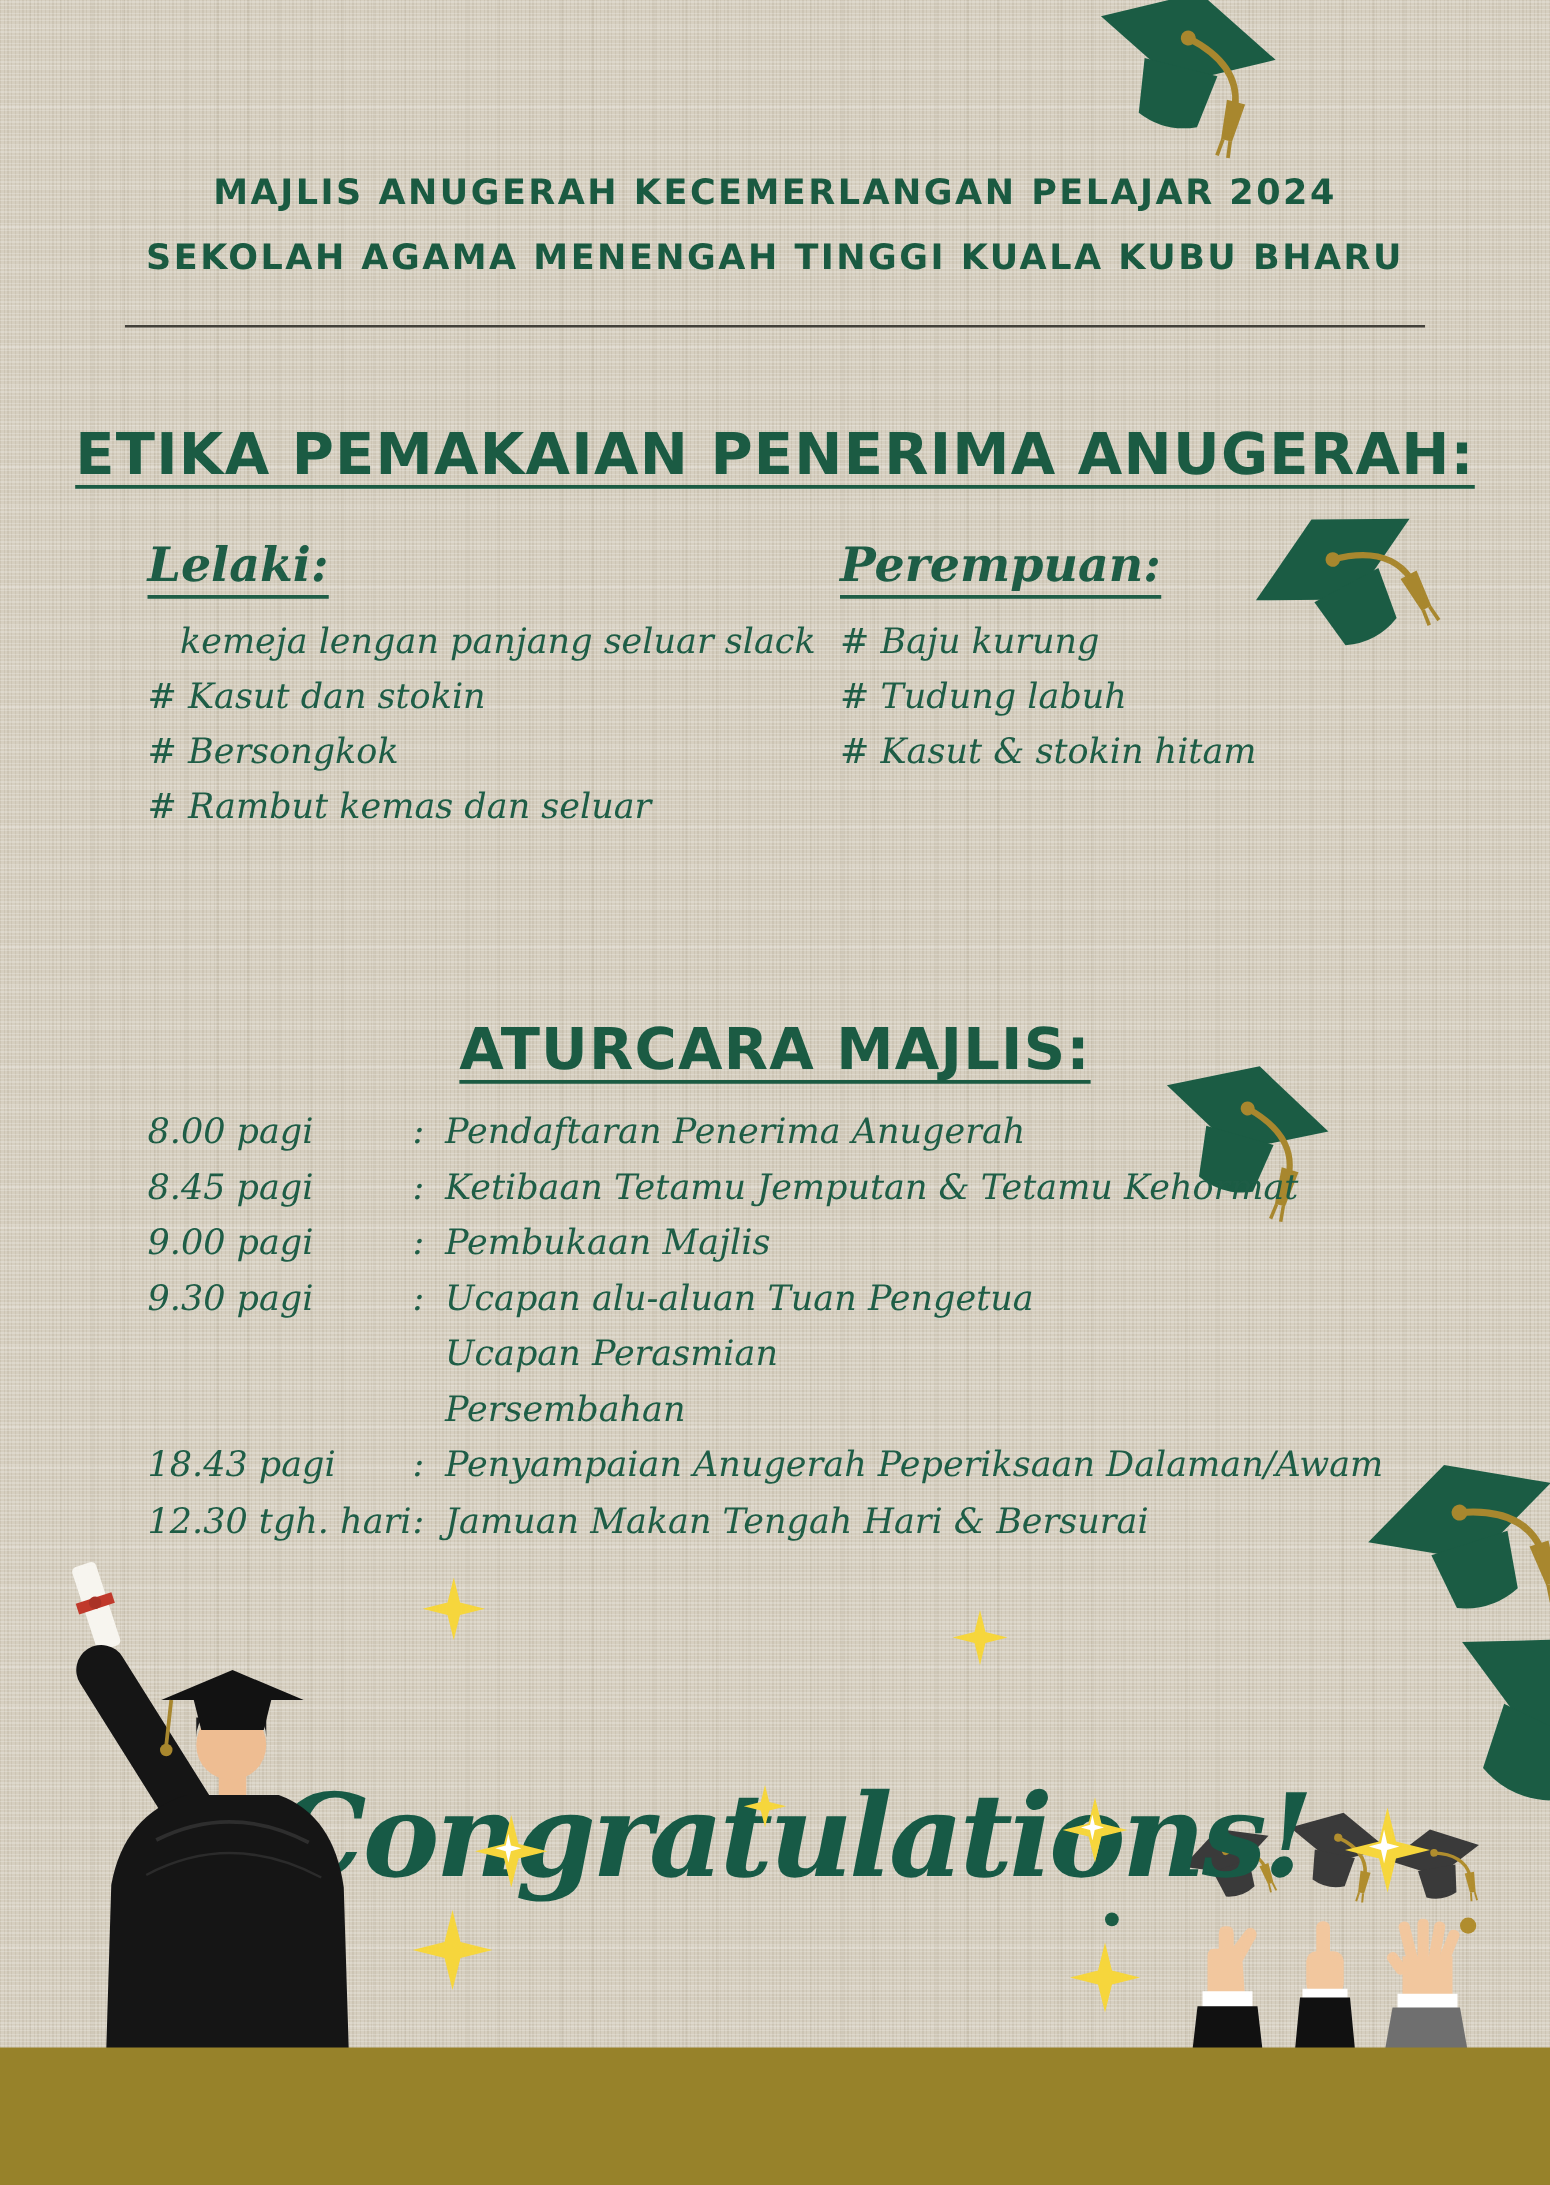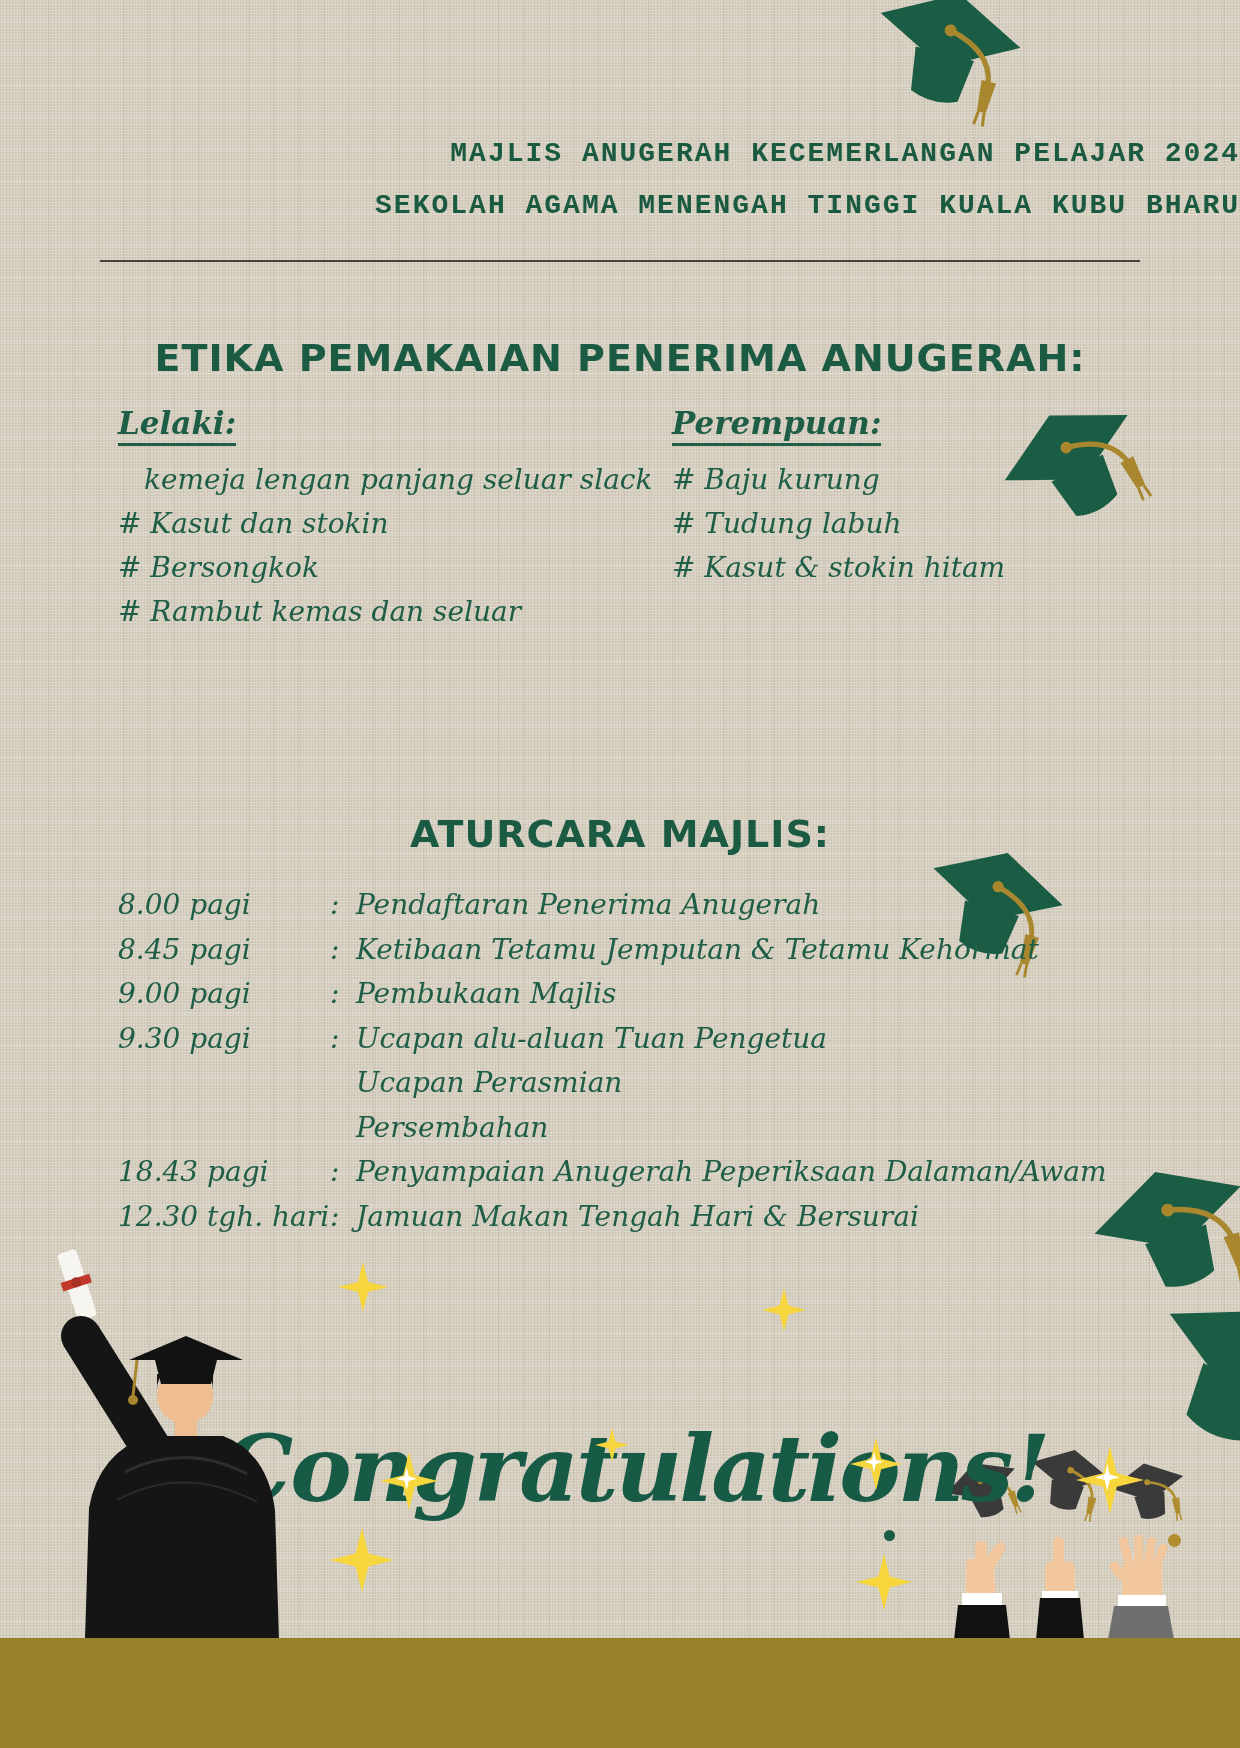--- a/index.html
+++ b/index.html
@@ -14,42 +14,42 @@
     background-color:#d6cfc0;
     background-image:
       repeating-linear-gradient(0deg, rgba(255,255,255,.20) 0px, rgba(255,255,255,.20) 1px, transparent 1px, transparent 3px),
       repeating-linear-gradient(90deg, rgba(170,158,136,.22) 0px, rgba(170,158,136,.22) 1px, transparent 1px, transparent 3px),
       repeating-linear-gradient(90deg, transparent 0 23px, rgba(140,128,104,.09) 23px 25px),
       repeating-linear-gradient(0deg, transparent 0 29px, rgba(255,255,255,.12) 29px 32px);
   }
   .abs{position:absolute;}
   
   .title-block{
-    top:128px; left:0; width:1240px; text-align:right;
+    top:128px; left:0; width:1240px; text-align:center;
     color:#1a5a41; font-weight:bold; font-size:28px; letter-spacing:2px;
-    line-height:52px; z-index:2;font-family:Liberation Mono, monospace;
+    line-height:52px; z-index:2;
   }
   .divider{
     top:260px; left:100px; width:1040px; height:2px; background:#43413a; z-index:2;
   }
   .section-heading{
-    color:#1b5b43; font-weight:bold; font-size:38px; letter-spacing:1px;
-    text-decoration-thickness:3px; text-underline-offset:9px;
+    color:#1b5b43; font-weight:bold; font-size:46px; letter-spacing:1px;
+    text-decoration:underline; text-decoration-thickness:3px; text-underline-offset:9px;
     text-align:center; width:1240px; left:0; z-index:2;
   }
   .etika-heading{ top:336px; }
   .aturcara-heading{ top:812px; }
   .hand{
     font-family:"DejaVu Serif", serif; font-style:italic;
     color:#1e5d46; font-size:28px;
   }
   .col{ z-index:2; }
   .col .col-label{
-    display:inline-block; font-size:31px; font-weight:bold;
-    border-bottom:3px solid #1e5d46; padding-bottom:2px; margin-bottom:12px;
+    display:inline-block; font-size:38px; font-weight:bold;
+    border-bottom:3px solid #1e5d46; padding-bottom:2px; margin-bottom:12px;margin-top:24px;
   }
   .col .item{ line-height:44px; white-space:nowrap; }
   .col .item.cont{ padding-left:26px; }
   .male-col{ top:405px; left:118px; }
   .female-col{ top:405px; left:672px;font-style:italic; }
   .agenda{ top:888px; left:118px; width:1060px; z-index:2; }
   .agenda .row{
     display:grid; grid-template-columns:212px 26px auto;
     height:44.5px; align-items:baseline; white-space:nowrap;
   }

